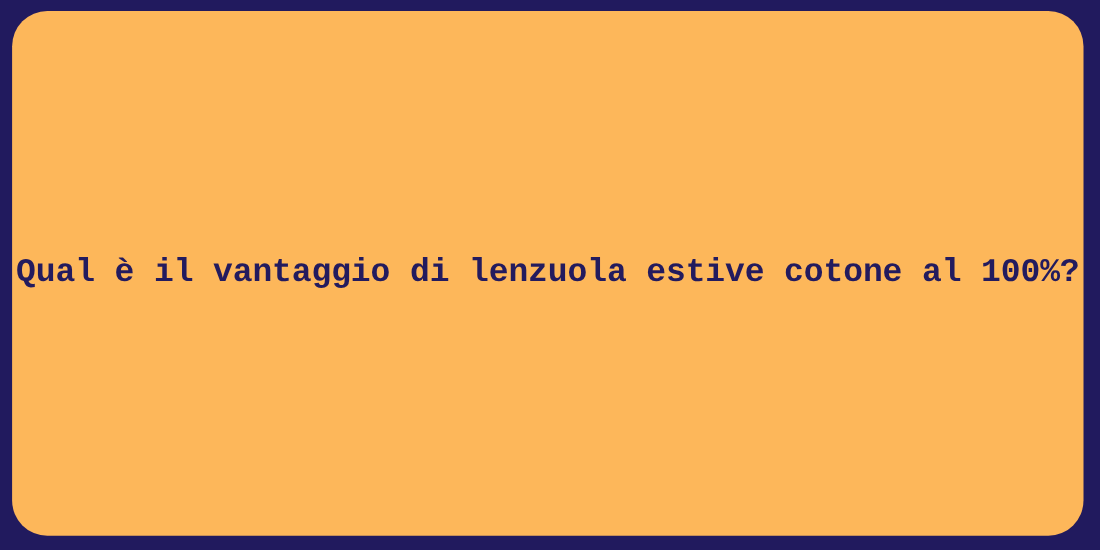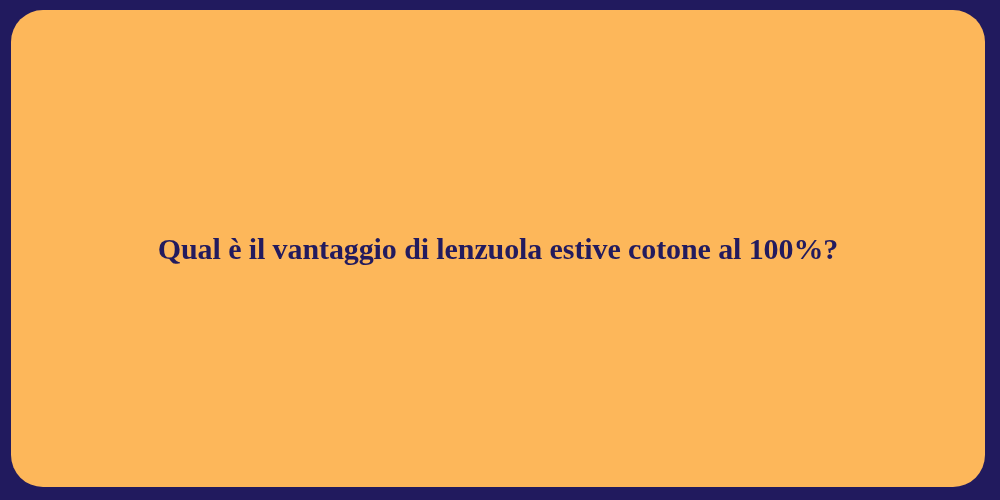--- a/index.html
+++ b/index.html
@@ -40,21 +40,21 @@
     padding: 0 40px;
     box-sizing: border-box;
     display: flex;
     align-items: center;
     justify-content: center;
   }
 
   .headline {
     margin: 0;
     color: #231b5e;
-    font-family: Liberation Serif, serif;
+    font-family: Liberation Mono, monospace;
     font-weight: bold;
     font-size: 30px;
     line-height: 1.3;
     letter-spacing: -0.1px;
     text-align: center;
     white-space: nowrap;
   }
 </style>
 </head>
 <body>

